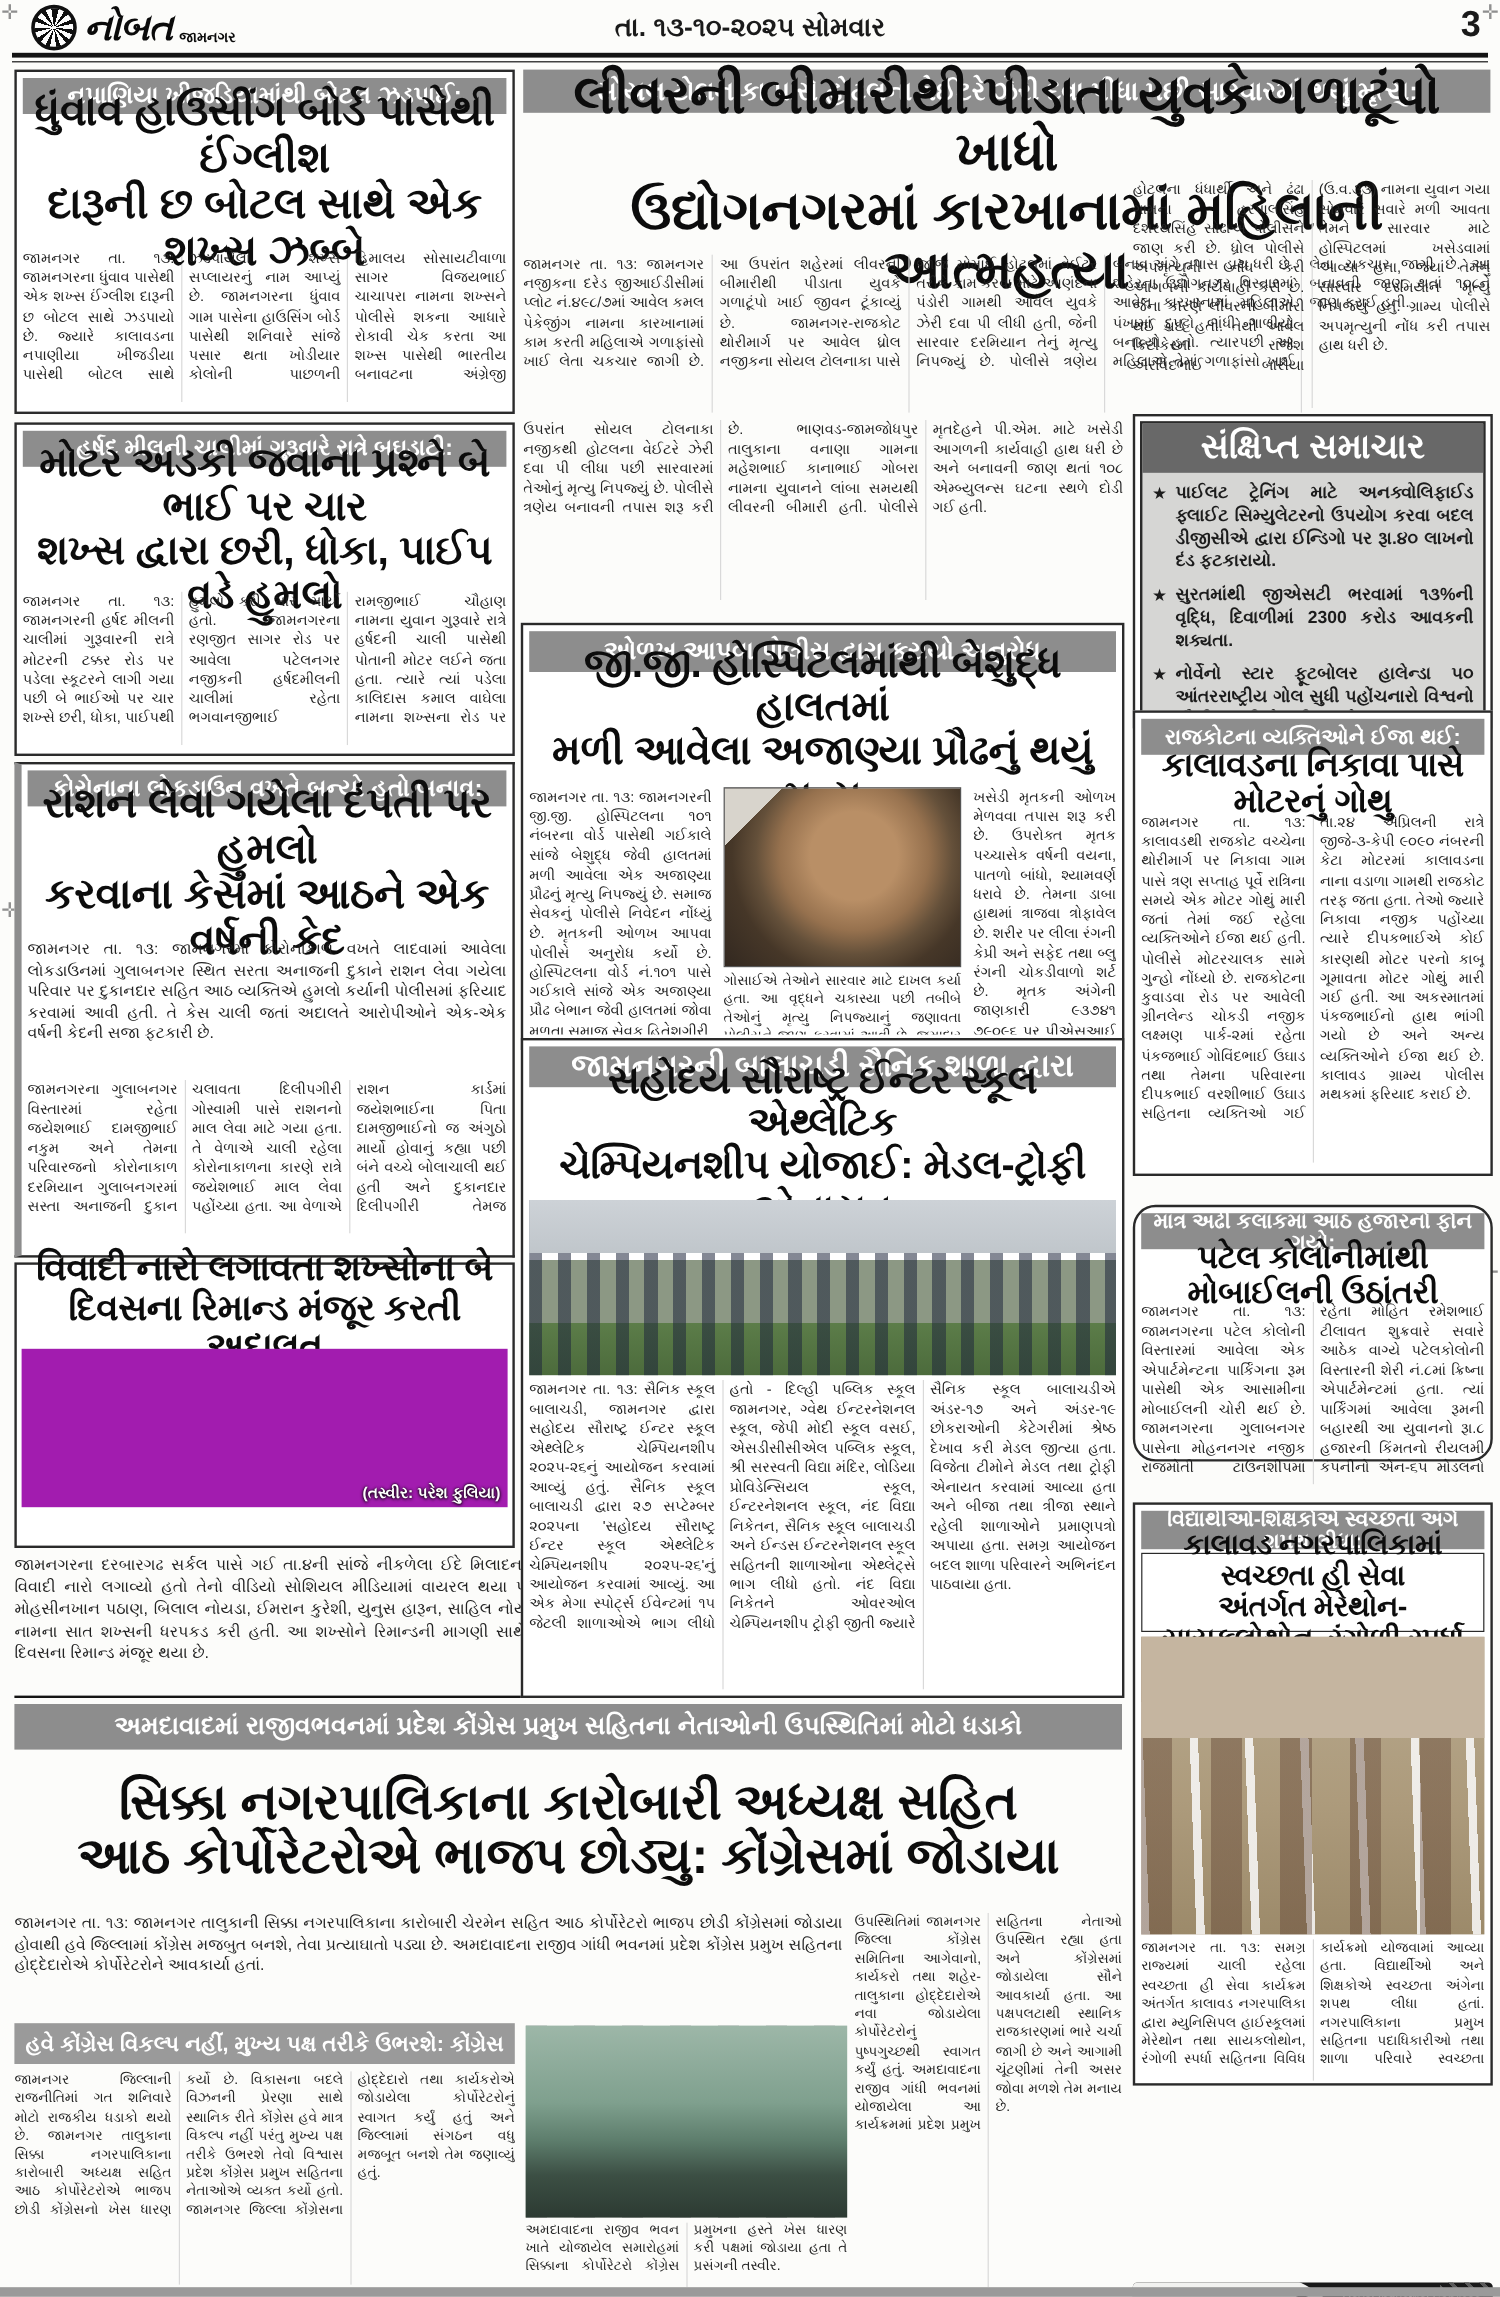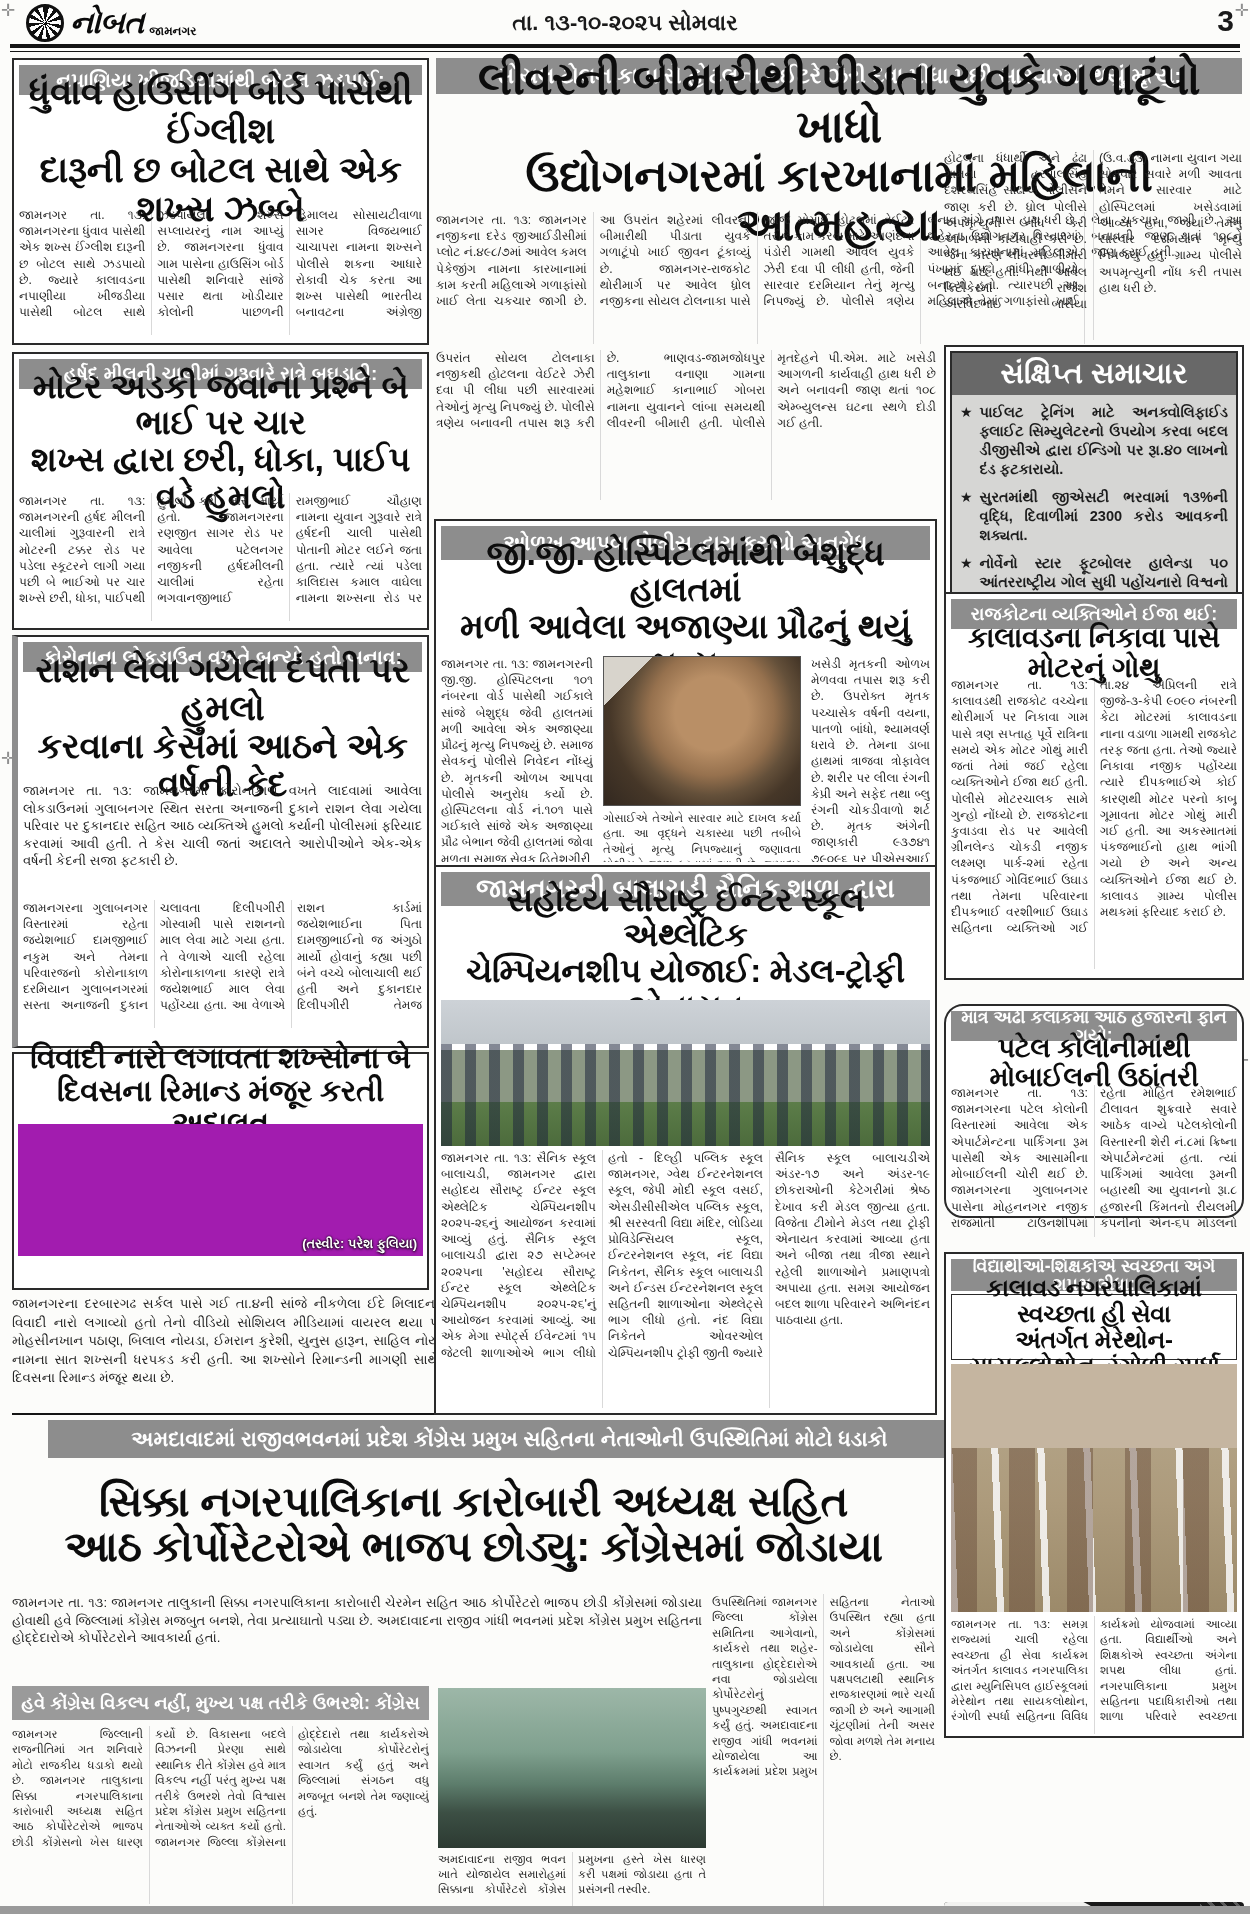--- a/index.html
+++ b/index.html
@@ -98,21 +98,21 @@
     <div class="photo" style="height:132px;background:
         linear-gradient(180deg,rgba(70,90,50,.45),rgba(0,0,0,0) 26%),
         repeating-linear-gradient(90deg,rgba(45,40,60,.5) 0 15px,rgba(150,140,120,.18) 15px 36px),
         linear-gradient(180deg,#b6b0a2 0%,#a59d8d 45%,#837b67 78%,#6b English4,#66604f 100%);">
       <span class="credit">(તસ્વીર: પરેશ ફુલિયા)</span>
     </div>
   </div>
   <div class="abs bt" style="left:12px;top:1295px;width:600px;height:116px;font-size:13.4px;line-height:1.38;">જામનગરના દરબારગઢ સર્કલ પાસે ગઈ તા.૪ની સાંજે નીકળેલા ઈદે મિલાદના જૂલુસમાં કેટલાક વ્યક્તિઓએ વિવાદી નારો લગાવ્યો હતો તેનો વીડિયો સોશિયલ મીડિયામાં વાયરલ થયા પછી પોલીસે શુક્રવારે ગુન્હો નોંધી મોહસીનખાન પઠાણ, બિલાલ નોયડા, ઈમરાન કુરેશી, યુનુસ હારૂન, સાહિલ નોયડા, અલ્તાફ શેખ, સાહિલ બેલીમ નામના સાત શખ્સની ધરપકડ કરી હતી. આ શખ્સોને રિમાન્ડની માગણી સાથે કોર્ટમાં રજૂ કરવામાં આવતા બે દિવસના રિમાન્ડ મંજૂર થયા છે.</div>
   <div class="abs" style="left:12px;top:1413px;width:600px;height:2px;background:#141414;"></div>
 
-  <div class="abs kick" style="left:12px;top:1420px;width:923px;height:38px;font-size:21px;margin-left:36px;">અમદાવાદમાં રાજીવભવનમાં પ્રદેશ કોંગ્રેસ પ્રમુખ સહિતના નેતાઓની ઉપસ્થિતિમાં મોટો ધડાકો</div>
+  <div class="abs kick" style="left:12px;top:1420px;width:923px;height:38px;font-size:21px;">અમદાવાદમાં રાજીવભવનમાં પ્રદેશ કોંગ્રેસ પ્રમુખ સહિતના નેતાઓની ઉપસ્થિતિમાં મોટો ધડાકો</div>
   <div class="abs hl" style="left:12px;top:1460px;width:923px;height:128px;font-size:42px;">સિક્કા નગરપાલિકાના કારોબારી અધ્યક્ષ સહિત
 આઠ કોર્પોરેટરોએ ભાજપ છોડ્યુ: કોંગ્રેસમાં જોડાયા</div>
   <div class="abs bt" style="left:12px;top:1594px;width:690px;height:88px;font-size:13.2px;">જામનગર તા. ૧૩: જામનગર તાલુકાની સિક્કા નગરપાલિકાના કારોબારી ચેરમેન સહિત આઠ કોર્પોરેટરો ભાજપ છોડી કોંગ્રેસમાં જોડાયા હોવાથી હવે જિલ્લામાં કોંગ્રેસ મજબુત બનશે, તેવા પ્રત્યાઘાતો પડ્યા છે. અમદાવાદના રાજીવ ગાંધી ભવનમાં પ્રદેશ કોંગ્રેસ પ્રમુખ સહિતના હોદ્દેદારોએ કોર્પોરેટરોને આવકાર્યા હતાં.</div>
   <div class="abs kick" style="left:12px;top:1686px;width:417px;height:34px;font-size:18px;background:#9a9a9a;">હવે કોંગ્રેસ વિકલ્પ નહીં, મુખ્ય પક્ષ તરીકે ઉભરશે: કોંગ્રેસ</div>
   <div class="abs bt c3" style="left:12px;top:1726px;width:417px;height:178px;font-size:11.6px;">જામનગર જિલ્લાની રાજનીતિમાં ગત શનિવારે મોટો રાજકીય ધડાકો થયો છે. જામનગર તાલુકાના સિક્કા નગરપાલિકાના કારોબારી અધ્યક્ષ સહિત આઠ કોર્પોરેટરોએ ભાજપ છોડી કોંગ્રેસનો ખેસ ધારણ કર્યો છે. વિકાસના બદલે વિઝનની પ્રેરણા સાથે સ્થાનિક રીતે કોંગ્રેસ હવે માત્ર વિકલ્પ નહીં પરંતુ મુખ્ય પક્ષ તરીકે ઉભરશે તેવો વિશ્વાસ પ્રદેશ કોંગ્રેસ પ્રમુખ સહિતના નેતાઓએ વ્યક્ત કર્યો હતો. જામનગર જિલ્લા કોંગ્રેસના હોદ્દેદારો તથા કાર્યકરોએ જોડાયેલા કોર્પોરેટરોનું સ્વાગત કર્યું હતું અને જિલ્લામાં સંગઠન વધુ મજબૂત બનશે તેમ જણાવ્યું હતું.</div>
   <div class="photo abs" style="left:438px;top:1688px;width:268px;height:160px;background:
        linear-gradient(180deg,#9db7a8 0%,#7fa08e 40%,#5d7d6c 60%,#3c4f44 78%,#2c3a32 100%),
        repeating-linear-gradient(90deg,rgba(25,25,35,.35) 0 18px,rgba(0,0,0,0) 18px 40px);"></div>
   <div class="abs bt c2" style="left:438px;top:1852px;width:268px;height:54px;font-size:11.4px;">અમદાવાદના રાજીવ ભવન ખાતે યોજાયેલ સમારોહમાં સિક્કાના કોર્પોરેટરો કોંગ્રેસ પ્રમુખના હસ્તે ખેસ ધારણ કરી પક્ષમાં જોડાયા હતા તે પ્રસંગની તસ્વીર.</div>
   <div class="abs bt c2" style="left:712px;top:1594px;width:223px;height:312px;font-size:11.6px;">ઉપસ્થિતિમાં જામનગર જિલ્લા કોંગ્રેસ સમિતિના આગેવાનો, કાર્યકરો તથા શહેર-તાલુકાના હોદ્દેદારોએ નવા જોડાયેલા કોર્પોરેટરોનું પુષ્પગુચ્છથી સ્વાગત કર્યું હતું. અમદાવાદના રાજીવ ગાંધી ભવનમાં યોજાયેલા આ કાર્યક્રમમાં પ્રદેશ પ્રમુખ સહિતના નેતાઓ ઉપસ્થિત રહ્યા હતા અને કોંગ્રેસમાં જોડાયેલા સૌને આવકાર્યા હતા. આ પક્ષપલટાથી સ્થાનિક રાજકારણમાં ભારે ચર્ચા જાગી છે અને આગામી ચૂંટણીમાં તેની અસર જોવા મળશે તેમ મનાય છે.</div>

